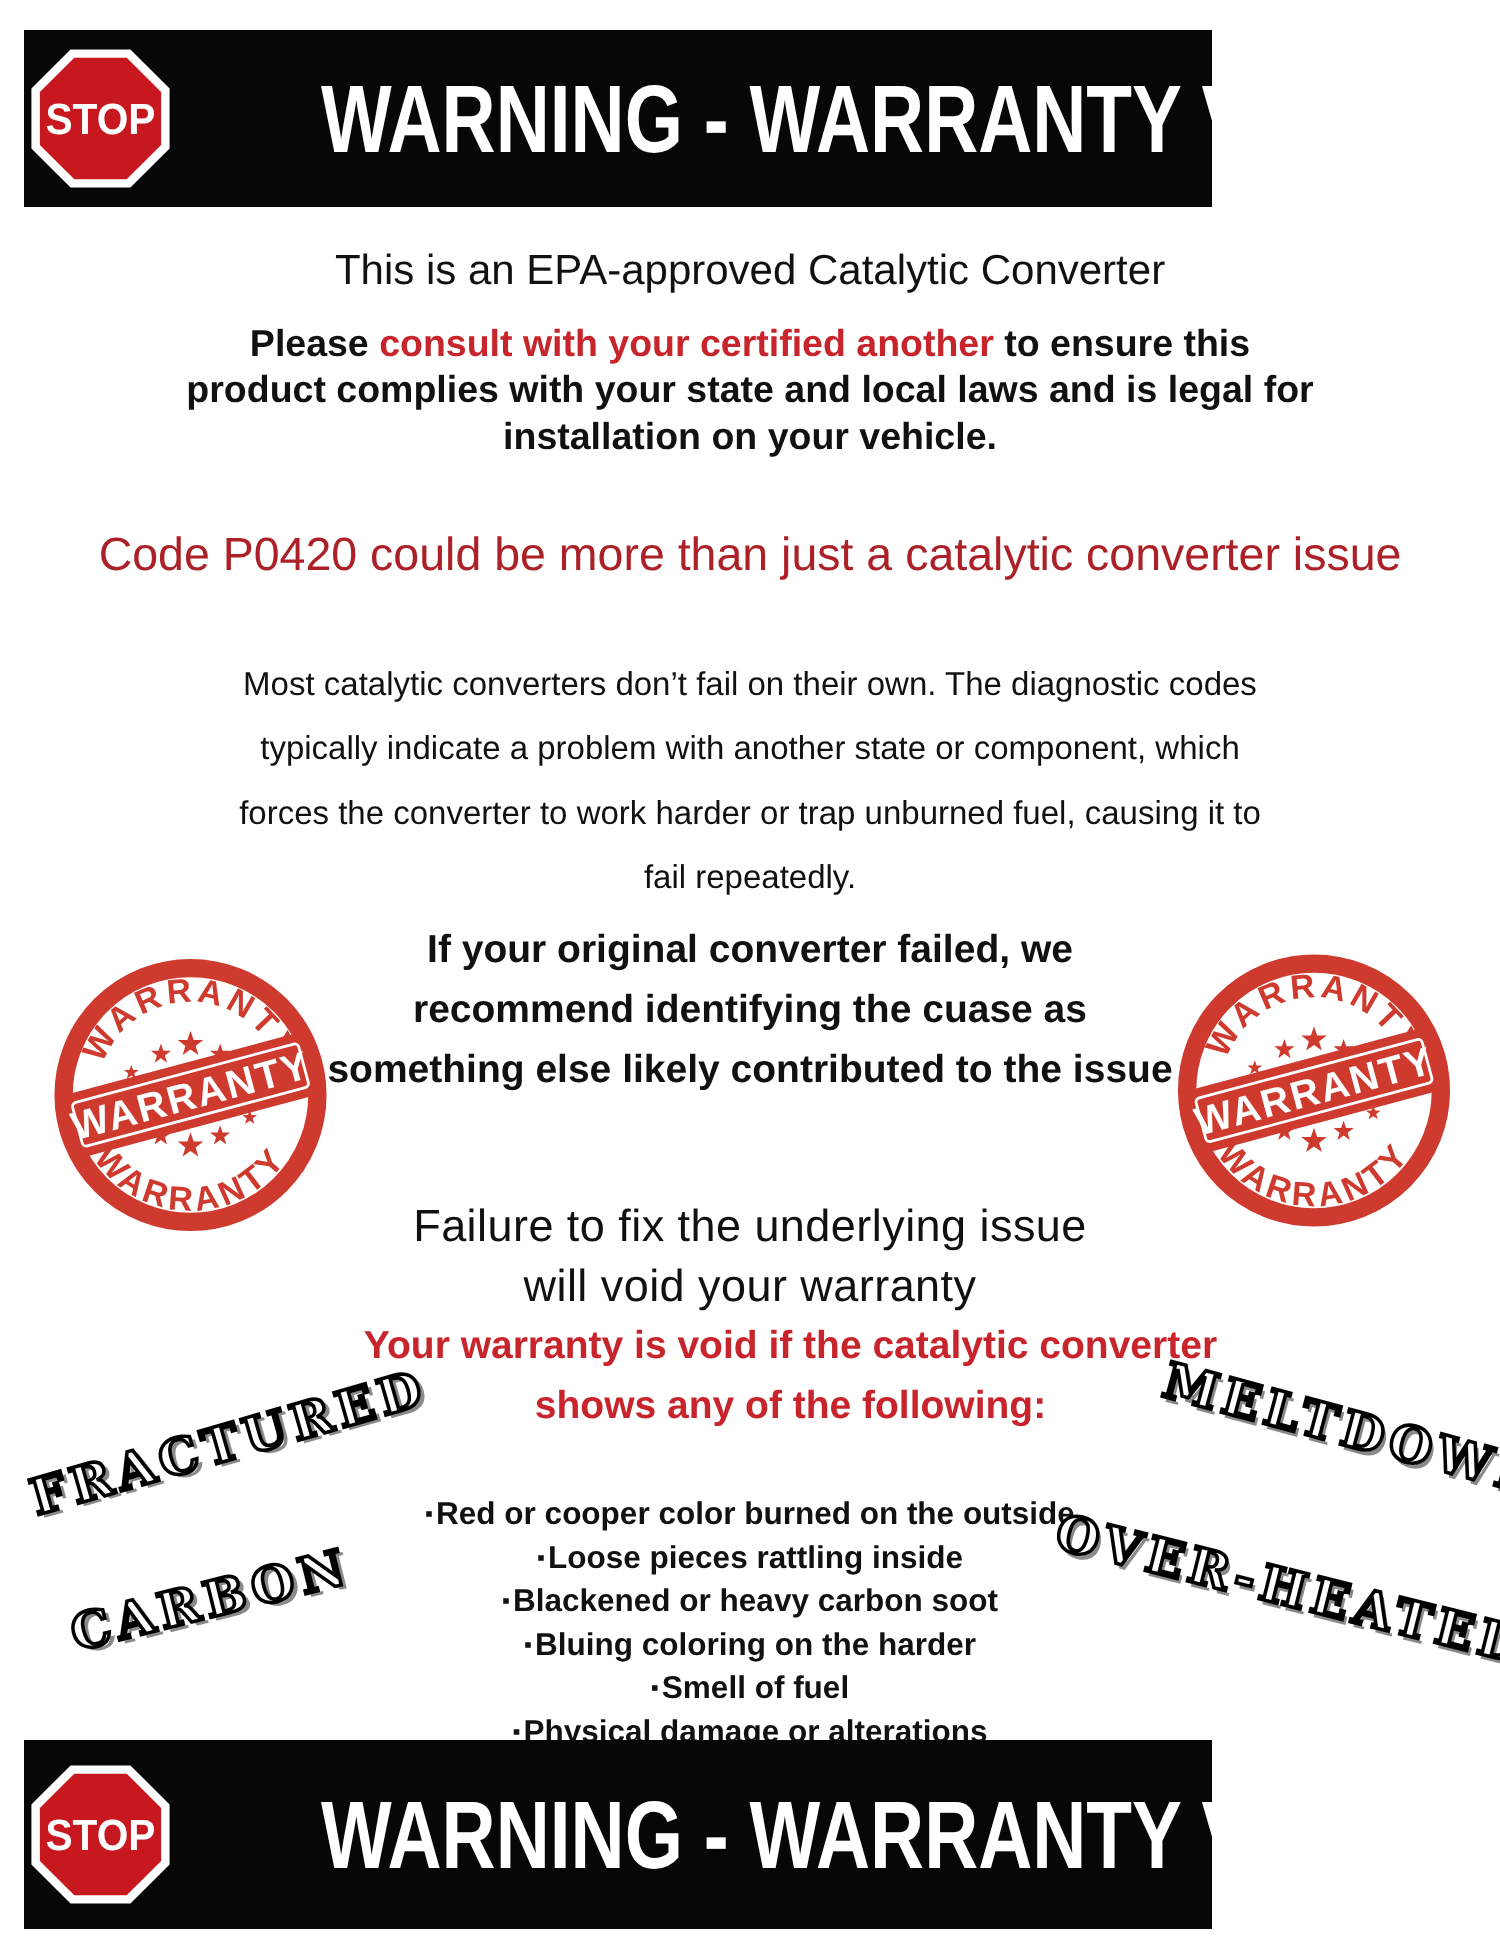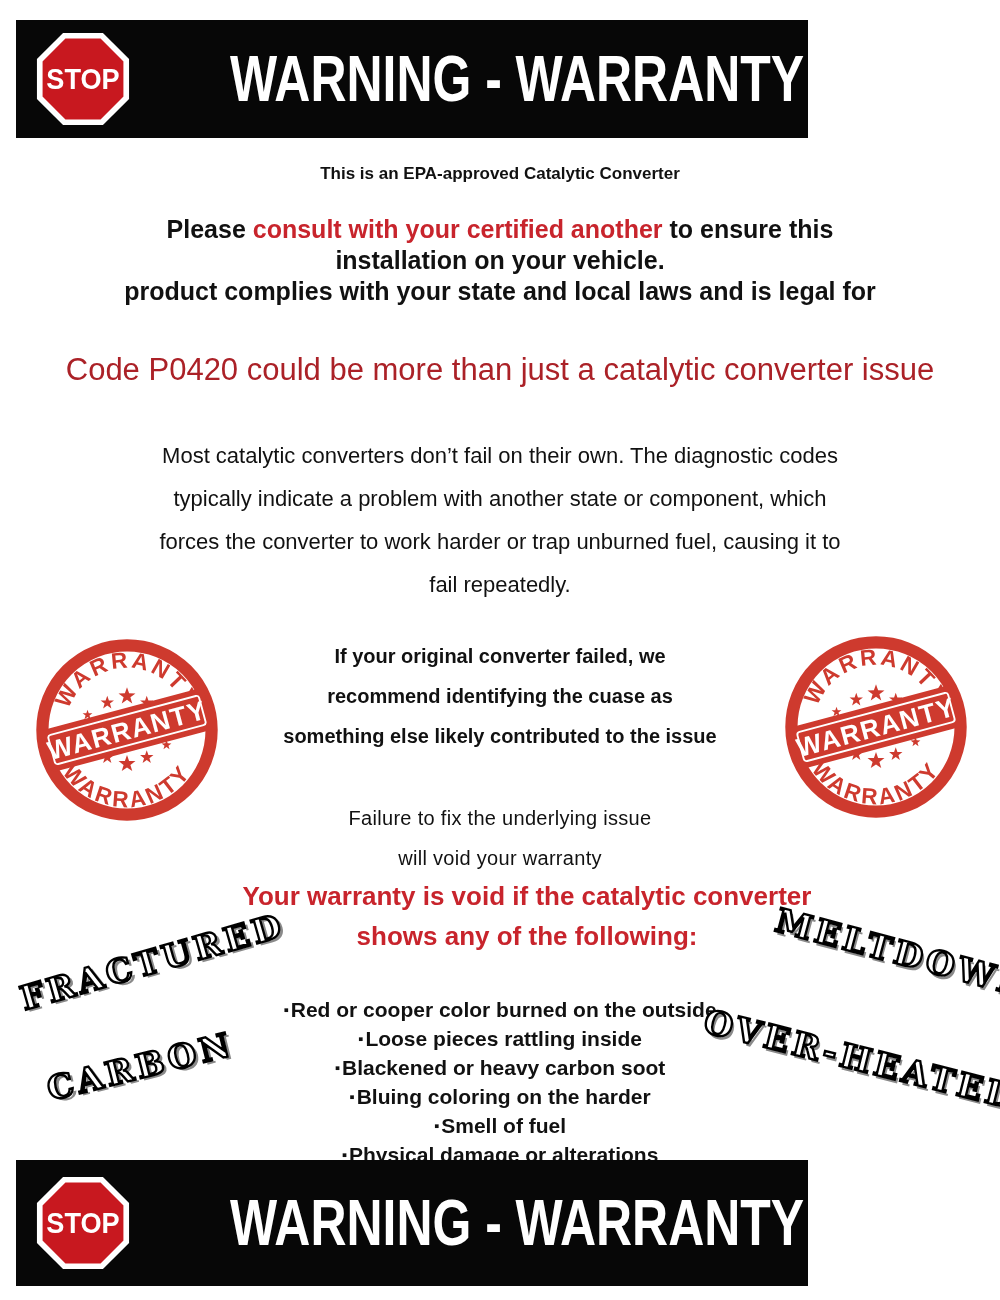--- a/index.html
+++ b/index.html
@@ -2,39 +2,39 @@
 <html><head>
 <meta charset="utf-8">
 <style>
   html,body{margin:0;padding:0;background:#fff;}
   .page{position:relative;width:1000px;height:1300px;background:#ffffff;
         font-family:"Liberation Sans",sans-serif;color:#111;overflow:hidden;}
 
   
   .banner{position:absolute;left:16px;width:792px;background:#070707;
           display:flex;align-items:center;justify-content:space-between;
-          padding:0 20px;box-sizing:border-box;}
+          padding:0 4px;box-sizing:border-box;}
   .banner-top{top:20px;height:118px;}
   .banner-bottom{top:1160px;height:126px;}
   .banner-title{flex:1;text-align:center;color:#ffffff;font-weight:bold;
                 font-size:64px;white-space:nowrap;transform:scaleX(0.78);}
   .stop-svg{flex:0 0 auto;}
   .stop-text{font-family:"Liberation Sans",sans-serif;font-size:31px;font-weight:bold;fill:#ffffff;}
 
   
   .center-block{position:absolute;left:0;width:1000px;text-align:center;}
-  .epa{top:164px;font-size:17px;font-weight:bold;}
+  .epa{top:164px;font-size:28px;font-weight:normal;}
   .consult{top:214px;font-size:25px;font-weight:bold;line-height:31px;}
   .consult .red{color:#c8242c;}
   .code-heading{top:352px;font-size:31px;color:#ab2127;}
   .code-heading .underlined{text-decoration-thickness:2px;
                             text-underline-offset:7px;}
   .diagnosis{top:434px;font-size:22px;font-weight:normal;line-height:43px;}
-  .recommend{top:636px;font-size:20px;font-weight:bold;line-height:40px;}
-  .failure{top:798px;font-size:20px;font-weight:normal;line-height:40px;letter-spacing:0.3px;}
+  .recommend{top:612px;font-size:26px;font-weight:bold;line-height:40px;}
+  .failure{top:798px;font-size:30px;font-weight:normal;line-height:40px;letter-spacing:0.3px;}
   .void-heading{top:876px;font-size:26px;font-weight:bold;color:#c8242c;line-height:40px;padding-left:27px;}
   .bullets{top:971px;font-size:21px;font-weight:bold;line-height:29px;margin-top:24px;}
   .bullet-marker{font-size:15px;vertical-align:2px;margin-right:2px;}
 
   
   .stamp{position:absolute;}
   .stamp-left{left:33px;top:636px;}
   .stamp-right{left:782px;top:633px;}
   .stamp-arc{font-family:"Liberation Sans",sans-serif;font-size:24px;font-weight:bold;
              fill:#ce3a2e;letter-spacing:3px;}
@@ -62,22 +62,22 @@
       <text class="stop-text" x="50" y="61" text-anchor="middle" textLength="78" lengthAdjust="spacingAndGlyphs">STOP</text>
     </svg>
     <div class="banner-title">WARNING - WARRANTY VOID</div>
 
   </header>
 
   <div class="center-block epa">This is an EPA-approved Catalytic Converter</div>
 
   <div class="center-block consult">
     <div><span>Please </span><span class="red">consult with your certified another</span><span> to ensure this</span></div>
+    <div>product complies with your state and local laws and is legal for</div>
     <div>installation on your vehicle.</div>
-    <div>product complies with your state and local laws and is legal for</div>
   </div>
 
   <div class="center-block code-heading">
     <span class="underlined">Code P0420 could be more than just a catalytic converter issue</span>
   </div>
 
   <div class="center-block diagnosis">
     <div>Most catalytic converters don’t fail on their own. The diagnostic codes</div>
     <div>typically indicate a problem with another state or component, which</div>
     <div>forces the converter to work harder or trap unburned fuel, causing it to</div>

